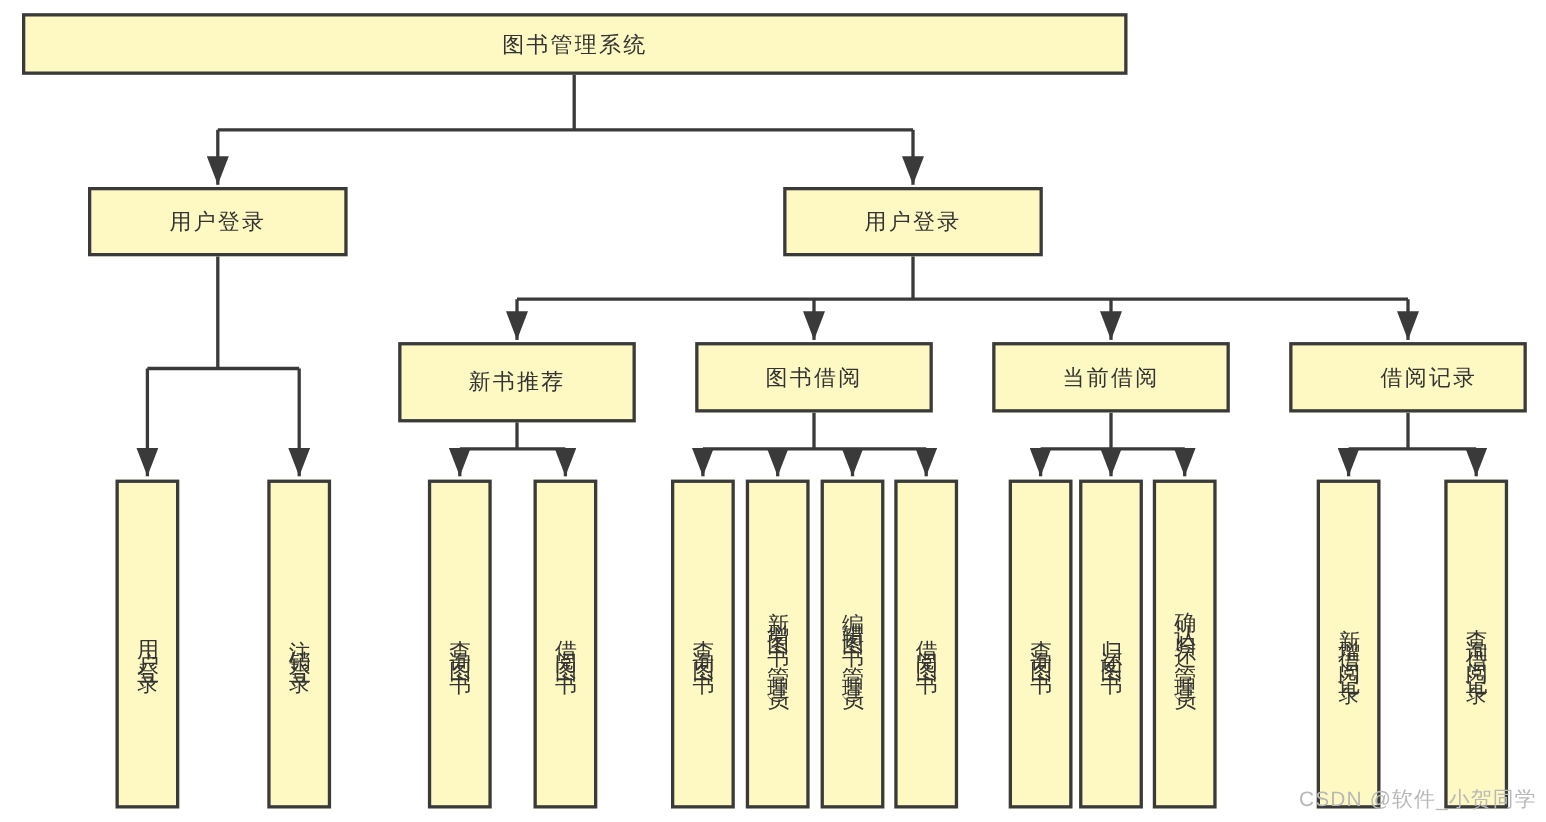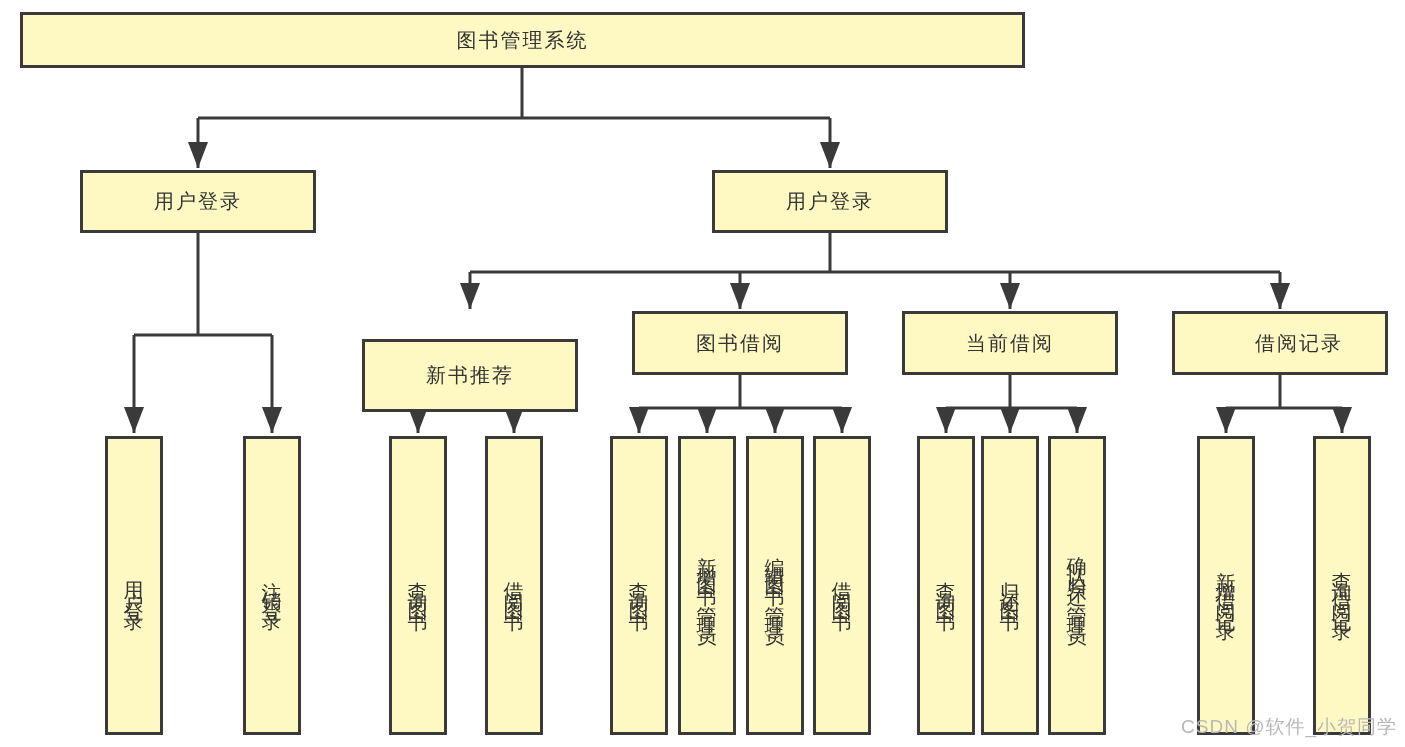--- a/index.html
+++ b/index.html
@@ -97,21 +97,21 @@
     <span class="hlabel">图书管理系统</span>
   </div>
 
   <div class="node" style="left:80px; top:170px; width:236px; height:63px;">
     <span class="hlabel">用户登录</span>
   </div>
   <div class="node" style="left:712px; top:170px; width:236px; height:63px;">
     <span class="hlabel">用户登录</span>
   </div>
 
-  <div class="node" style="left:362px; top:311px; width:216px; height:73px;margin-top:28px;">
+  <div class="node" style="left:362px; top:311px; width:216px; height:73px;">
     <span class="hlabel">新书推荐</span>
   </div>
   <div class="node" style="left:902px; top:311px; width:216px; height:64px;">
     <span class="hlabel">当前借阅</span>
   </div>
   <div class="node" style="left:632px; top:311px; width:216px; height:64px;">
     <span class="hlabel">图书借阅</span>
   </div>
   <div class="node" style="left:1172px; top:311px; width:216px; height:64px;padding-left:38px;">
     <span class="hlabel">借阅记录</span>

